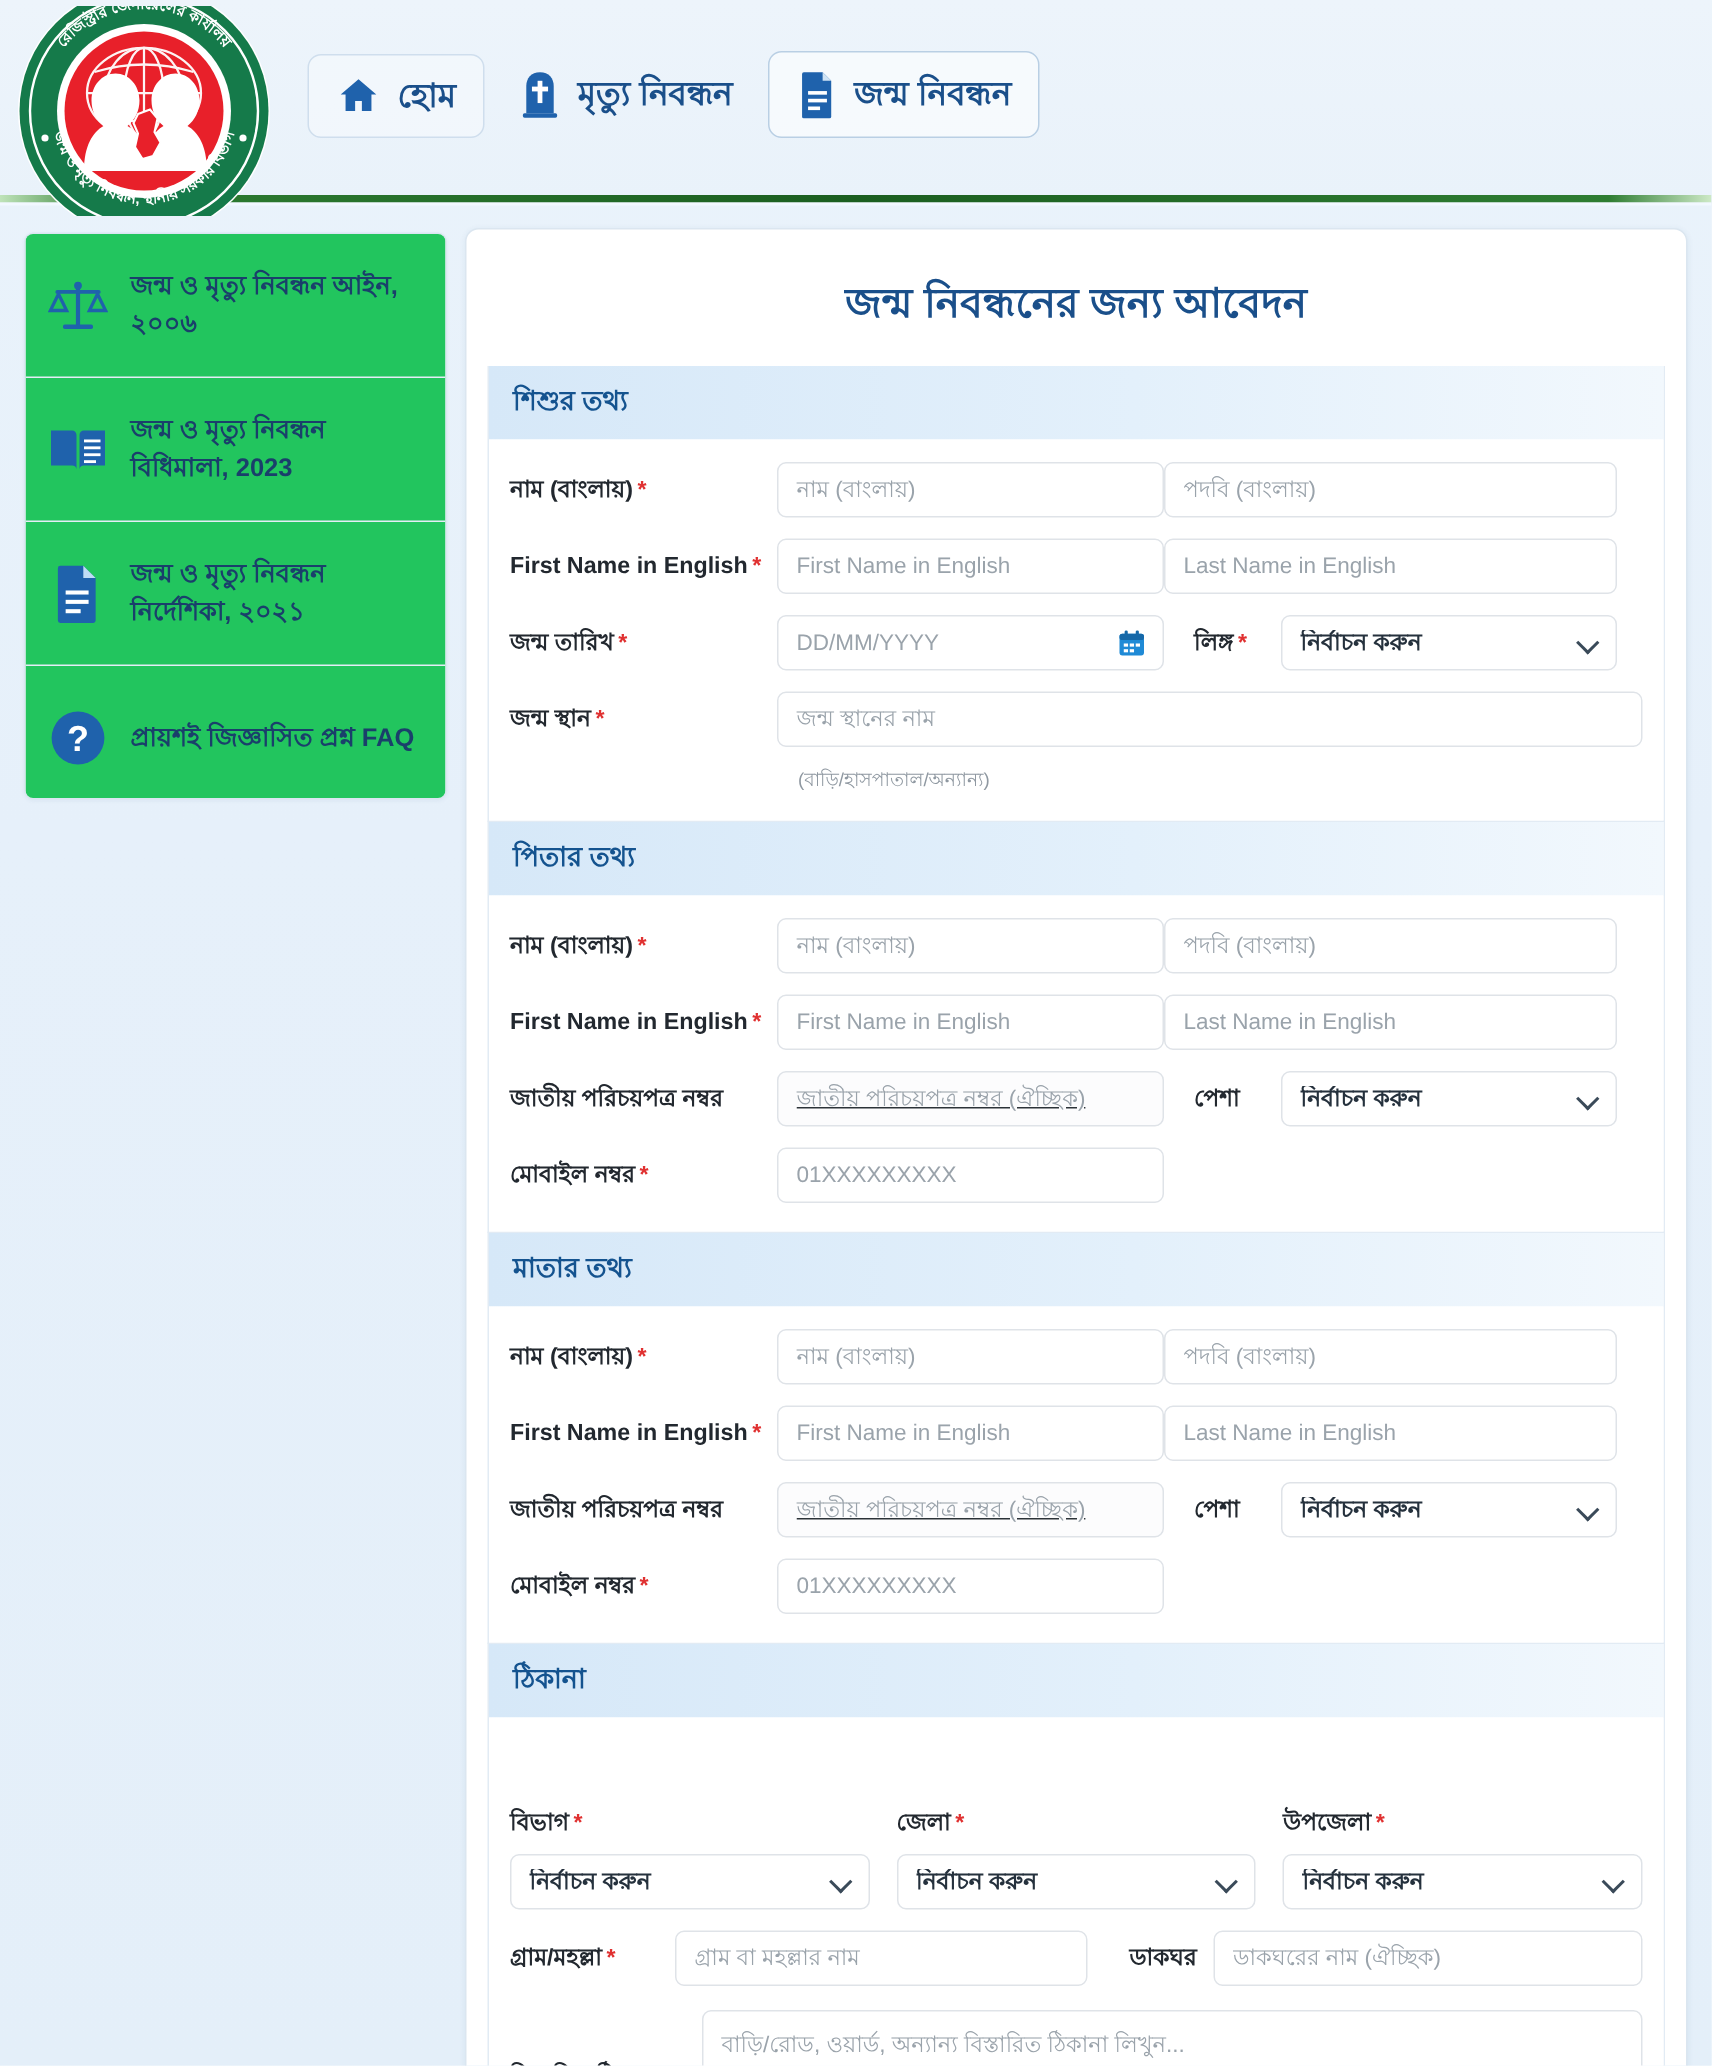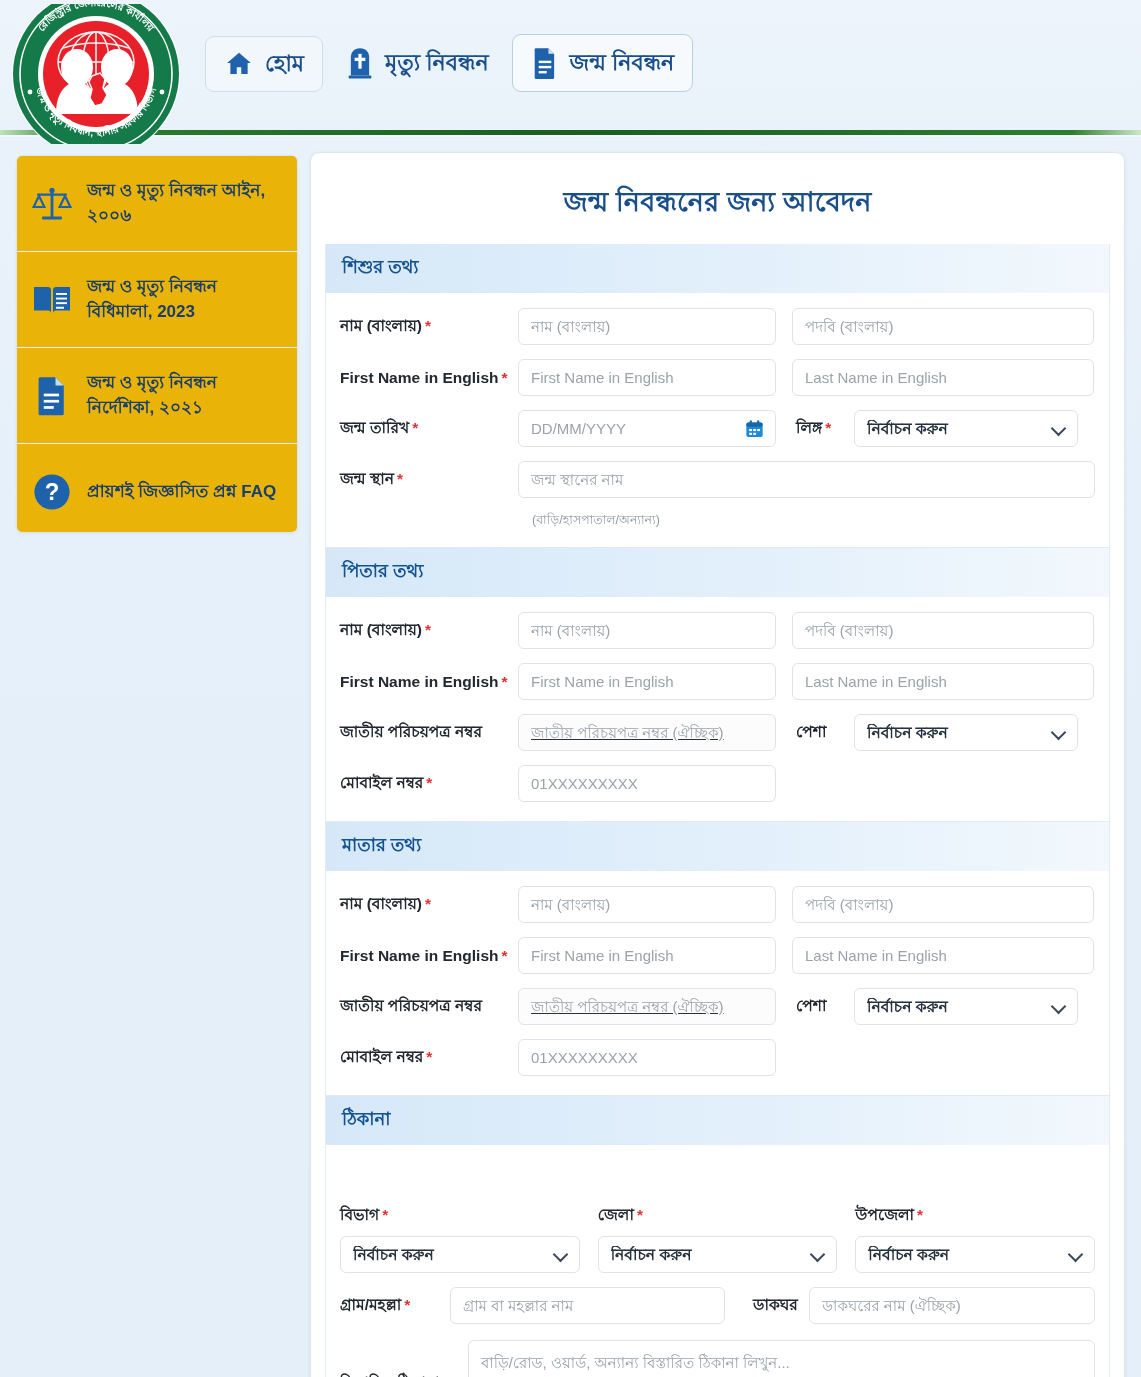--- a/index.html
+++ b/index.html
@@ -107,21 +107,21 @@
     margin-top: 3px;
     height: 378px;
   }
   .side-item {
     display: flex;
     align-items: center;
     gap: 14px;
     padding: 8px 14px;
     min-height: 96px;
     border-bottom: 1px solid #e4edf6;
-    background: #eab308;
+    background: #22c55e;
     cursor: pointer;
   }
   .side-item:last-child { border-bottom: none; }
   .side-icon {
     flex: 0 0 42px;
     width: 42px; height: 42px;
     display: flex; align-items: center; justify-content: center;
   }
   .side-text {
     font-size: 17px;
@@ -233,21 +233,21 @@
 
   .hint {
     font-size: 12.5px;
     color: #8f98a1;
     padding: 2px 0 4px 192px;
   }
 
   
   .w-label  { width: 178px; flex: 0 0 178px; }
   .w-main   { width: 258px; flex: 0 0 258px; }
-  .w-second { width: 302px; flex: 0 0 302px; margin-left: 16px; }
+  .w-second { width: 302px; flex: 0 0 302px; }
   .w-full   { flex: 1; }
   .w-lbl2   { width: 56px; flex: 0 0 56px; padding-left: 20px; }
   .w-sel2   { width: 224px; flex: 0 0 224px; }
 
   
   .addr-grid {
     display: flex;
     gap: 18px;
     padding: 6px 0 4px 0;
   }

